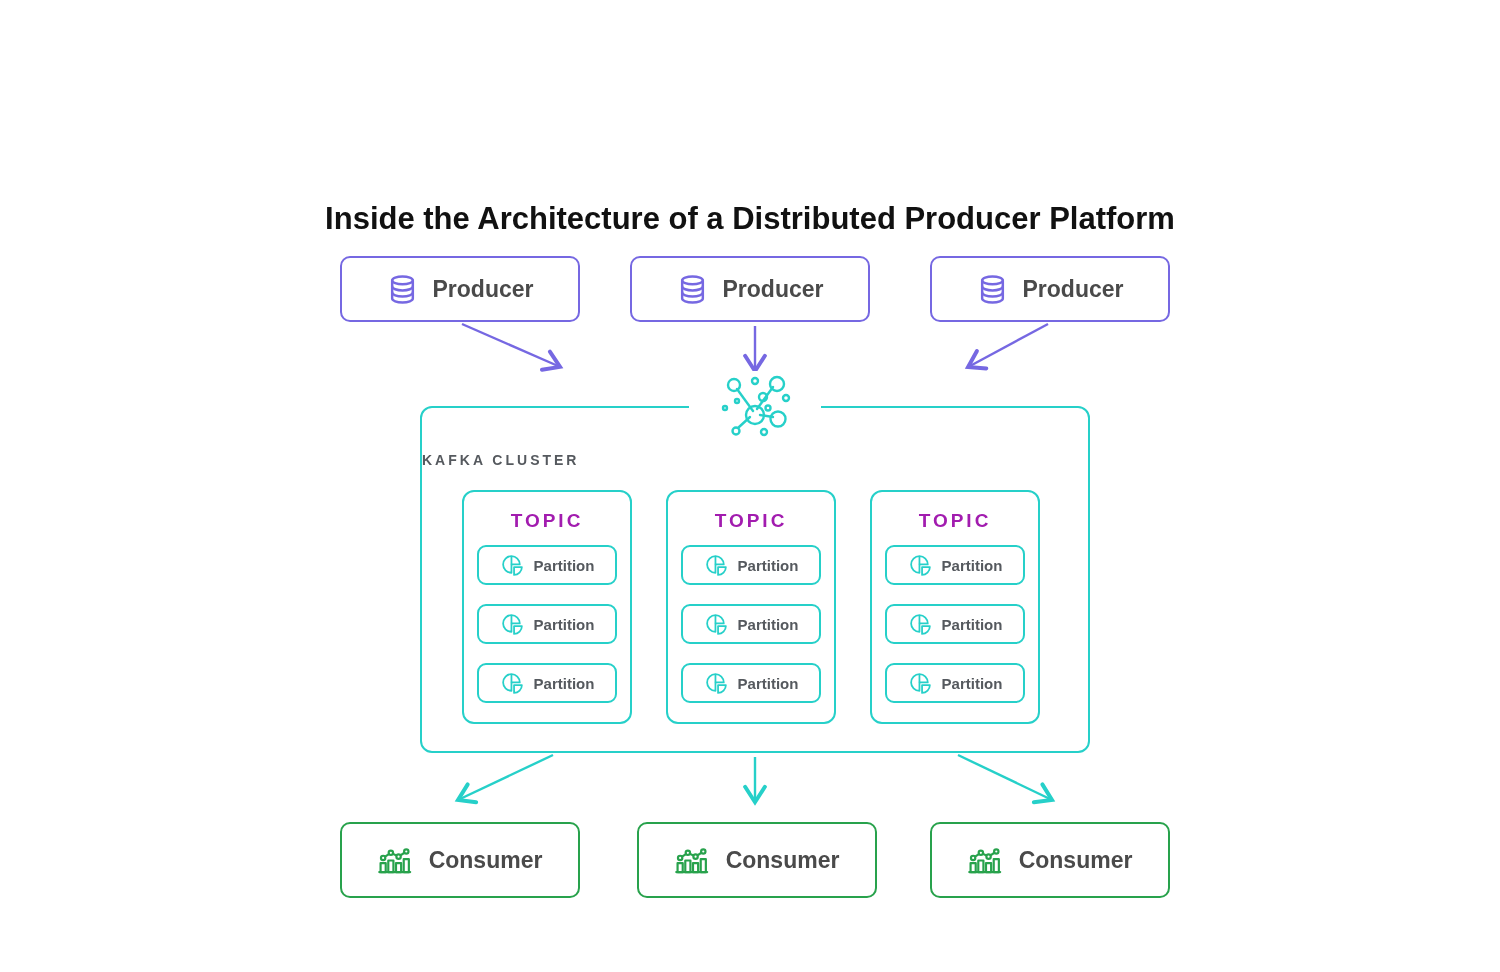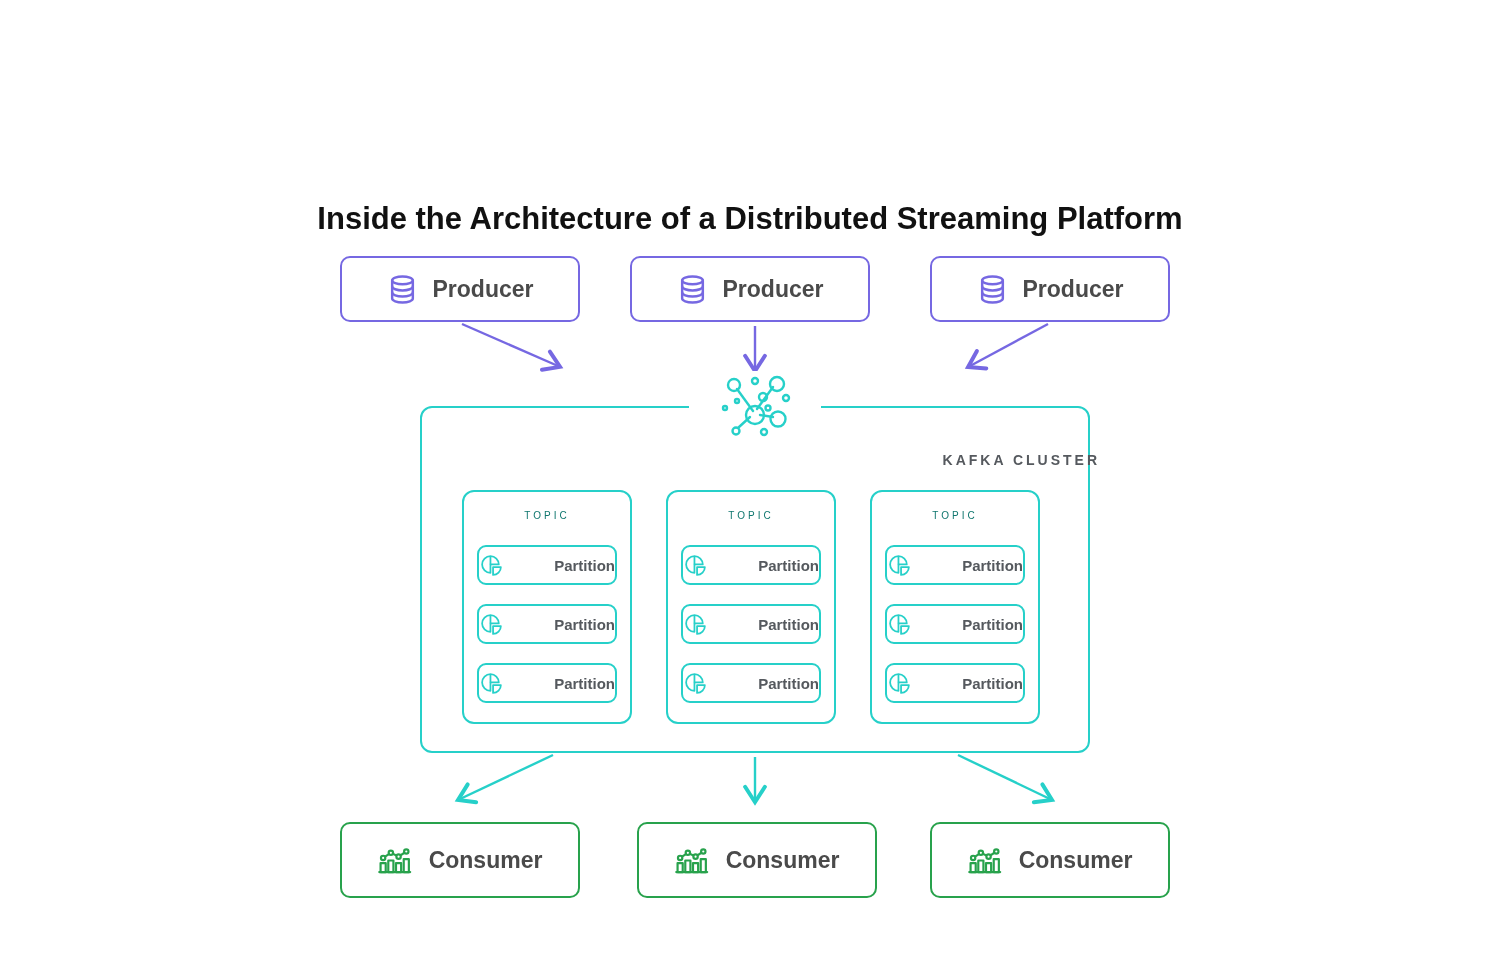--- a/index.html
+++ b/index.html
@@ -27,45 +27,45 @@
   .cluster {
     position:absolute; left:420px; top:406px; width:670px; height:347px;
     border:2px solid #26d0c9; border-radius:12px; box-sizing:border-box; z-index:2;
   }
   .cluster-icon-patch {
     position:absolute; left:50%; top:-2px; transform:translate(-50%,-50%);
     width:132px; height:70px; background:#ffffff;
     display:flex; align-items:center; justify-content:center;
   }
   .cluster-label {
-    position:absolute; top:44px; left:0; width:100%; text-align:right;
-    font-size:14px; font-weight:700; letter-spacing:3px; color:#55595e;padding-left:12px;
+    position:absolute; top:44px; left:0; width:100%; text-align:left;
+    font-size:14px; font-weight:700; letter-spacing:3px; color:#55595e;
   }
   .topic {
     position:absolute; top:82px; width:170px; height:234px; background:#ffffff;
     border:2px solid #26d0c9; border-radius:12px; box-sizing:border-box;
   }
   .topic-label {
     position:absolute; top:18px; left:0; width:100%; text-align:center;
-    font-size:10px; font-weight:400; letter-spacing:3px; color:#0f766e;
+    font-size:19px; font-weight:700; letter-spacing:3px; color:#a21caf;
   }
   .partition {
     position:absolute; left:13px; width:140px; height:40px; background:#ffffff;
     border:2px solid #26d0c9; border-radius:9px; box-sizing:border-box;
-    display:flex; align-items:center; justify-content:space-between; gap:9px;
+    display:flex; align-items:center; justify-content:center; gap:9px;
   }
   .part-label { font-size:15px; font-weight:700; color:#55595e; }
   .icon { display:flex; align-items:center; }
 </style>
 </head>
 <body>
 
 <div class="page">
 
-  <h2 class="subtitle">Inside the Architecture of a Distributed Streaming Platform</h2>
+  <h2 class="subtitle">Inside the Architecture of a Distributed Producer Platform</h2>
 
   <svg class="arrows" width="1500" height="972">
     <defs>
       <marker id="ah-purple" viewBox="0 0 12 12" refX="8" refY="6" markerWidth="11" markerHeight="11" orient="auto-start-reverse">
         <path d="M2 1.5 L9 6 L2 10.5" fill="none" stroke="#7668e2" stroke-width="1.8" stroke-linecap="round"></path>
       </marker>
       <marker id="ah-teal" viewBox="0 0 12 12" refX="8" refY="6" markerWidth="11" markerHeight="11" orient="auto-start-reverse">
         <path d="M2 1.5 L9 6 L2 10.5" fill="none" stroke="#26d0c9" stroke-width="1.8" stroke-linecap="round"></path>
       </marker>
     </defs>

